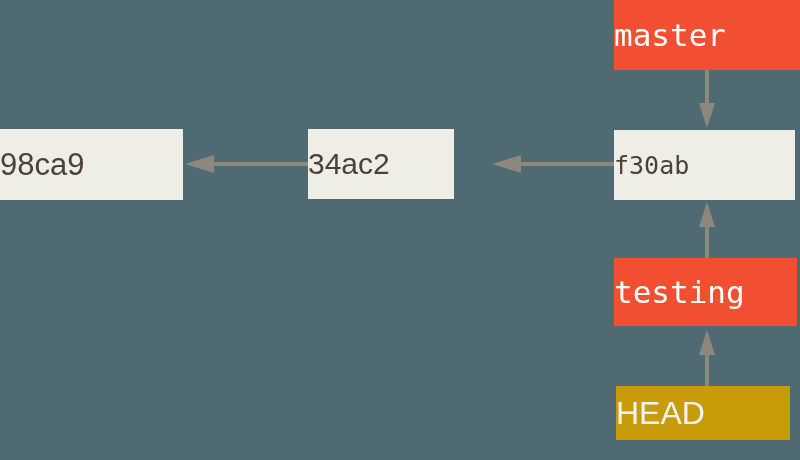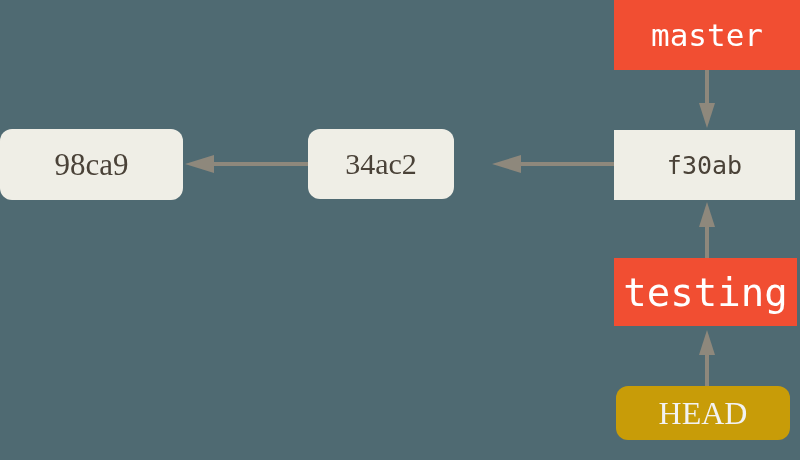--- a/index.html
+++ b/index.html
@@ -17,43 +17,43 @@
     position: relative;
     width: 800px;
     height: 460px;
     background: var(--background);
     overflow: hidden;
   }
   .node {
     position: absolute;
     display: flex;
     align-items: center;
-    justify-content: center;
+    justify-content: flex-start;
     box-sizing: border-box;
   }
   .commit {
     background: var(--commit-box);
     color: var(--commit-text);
   }
   .branch {
     background: var(--branch-box);
     color: var(--branch-text);
   }
   .head {
     background: var(--head-box);
     color: var(--head-text);
   }
   .mono  { font-family: "DejaVu Sans Mono", "Liberation Mono", monospace; }
-  .sans  { font-family: Liberation Serif, serif; border-radius: 12px; }
+  .sans  { font-family: Liberation Sans, sans-serif; }
 
   .box-98ca9   { left: 0;     top: 129px; width: 183px; height: 71px; font-size: 31px; }
   .box-34ac2   { left: 308px; top: 129px; width: 146px; height: 70px; font-size: 30px; }
   .box-f30ab   { left: 614px; top: 130px; width: 181px; height: 70px; font-size: 25px; }
   .box-master  { left: 614px; top: 0;     width: 186px; height: 70px; font-size: 31px; }
-  .box-testing { left: 614px; top: 258px; width: 183px; height: 68px; font-size: 39px; }
+  .box-testing { left: 614px; top: 258px; width: 183px; height: 68px; font-size: 31px; }
   .box-head    { left: 616px; top: 386px; width: 174px; height: 54px; font-size: 32px; }
 
   .arrows {
     position: absolute;
     left: 0; top: 0;
     width: 800px; height: 460px;
     pointer-events: none;
   }
   .arrows line    { stroke: var(--arrow); stroke-width: 4; }
   .arrows polygon { fill: var(--arrow); }

